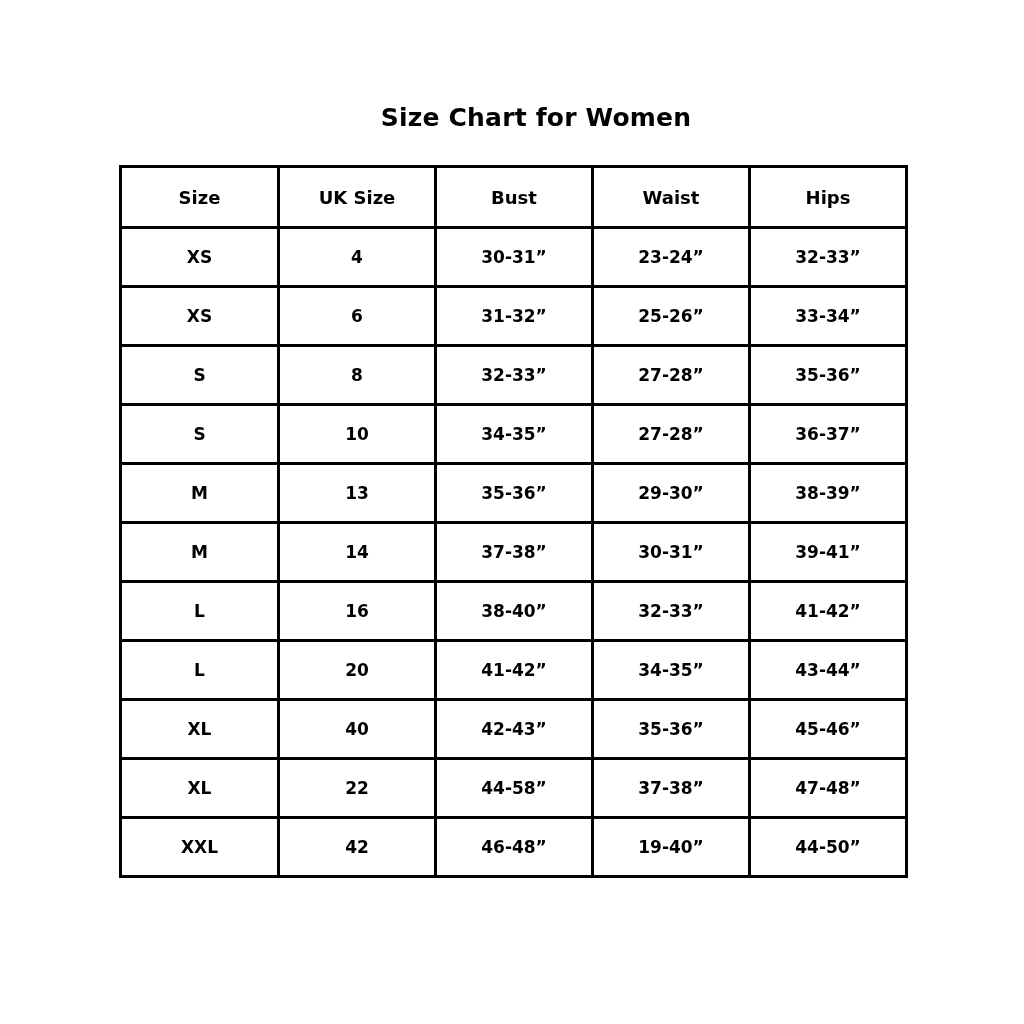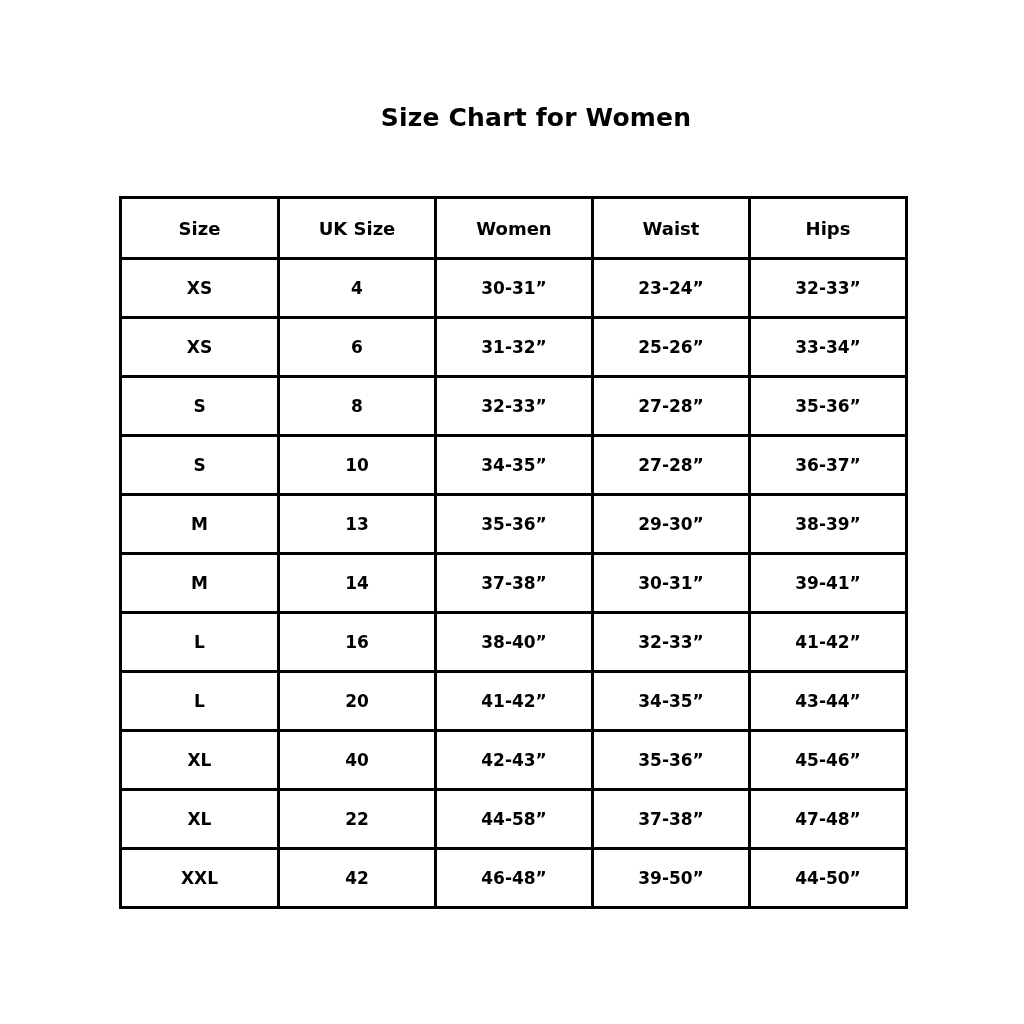--- a/index.html
+++ b/index.html
@@ -29,21 +29,20 @@
     font-size: 25px;
     font-weight: bold;
     letter-spacing: 0.2px;
     padding-left: 20px;
   }
   .table-wrap {
     position: absolute;
     top: 165px;
     left: 119px;
     width: 786px;
-    margin-top: 31px;
   }
   table.size-table {
     border-collapse: collapse;
     width: 786px;
     table-layout: fixed;
   }
   table.size-table td, table.size-table th {
     border: 3px solid #000000;
     text-align: center;
     vertical-align: middle;
@@ -75,21 +74,21 @@
         <col class="c0">
           <col class="c1">
           <col class="c2">
           <col class="c3">
           <col class="c4">
       </colgroup>
       <thead>
         <tr>
           <th>Size</th>
           <th>UK Size</th>
-          <th>Women</th>
+          <th>Bust</th>
           <th>Waist</th>
           <th>Hips</th>
         </tr>
       </thead>
       <tbody>
         <tr>
           <td>XS</td>
           <td>4</td>
           <td>30-31”</td>
           <td>23-24”</td>
@@ -155,20 +154,20 @@
           <td>XL</td>
           <td>22</td>
           <td>44-58”</td>
           <td>37-38”</td>
           <td>47-48”</td>
         </tr>
         <tr>
           <td>XXL</td>
           <td>42</td>
           <td>46-48”</td>
-          <td>39-50”</td>
+          <td>19-40”</td>
           <td>44-50”</td>
         </tr>
       </tbody>
     </table>
   </div>
 
 </div>
 
 </body></html>

